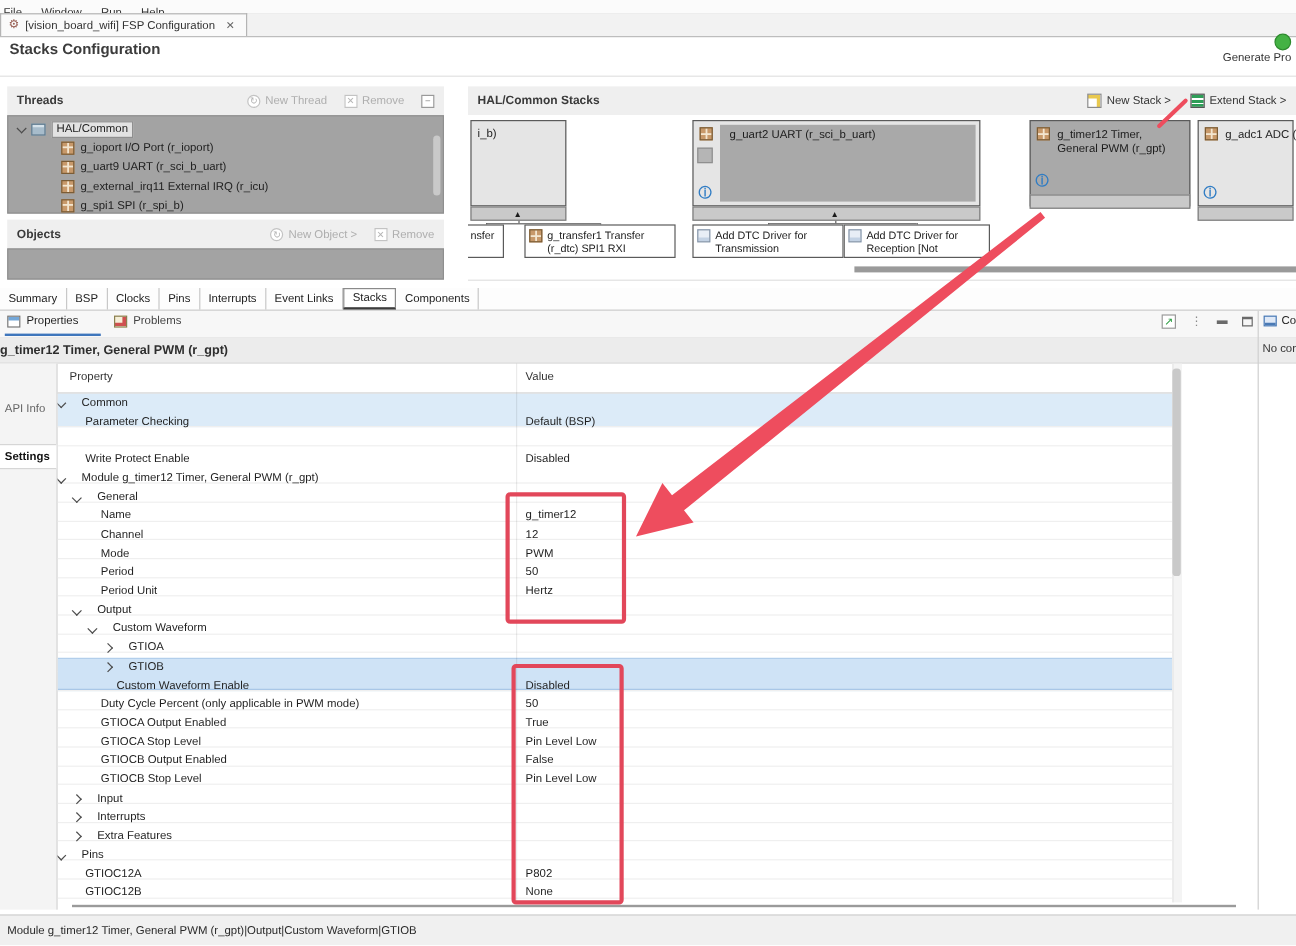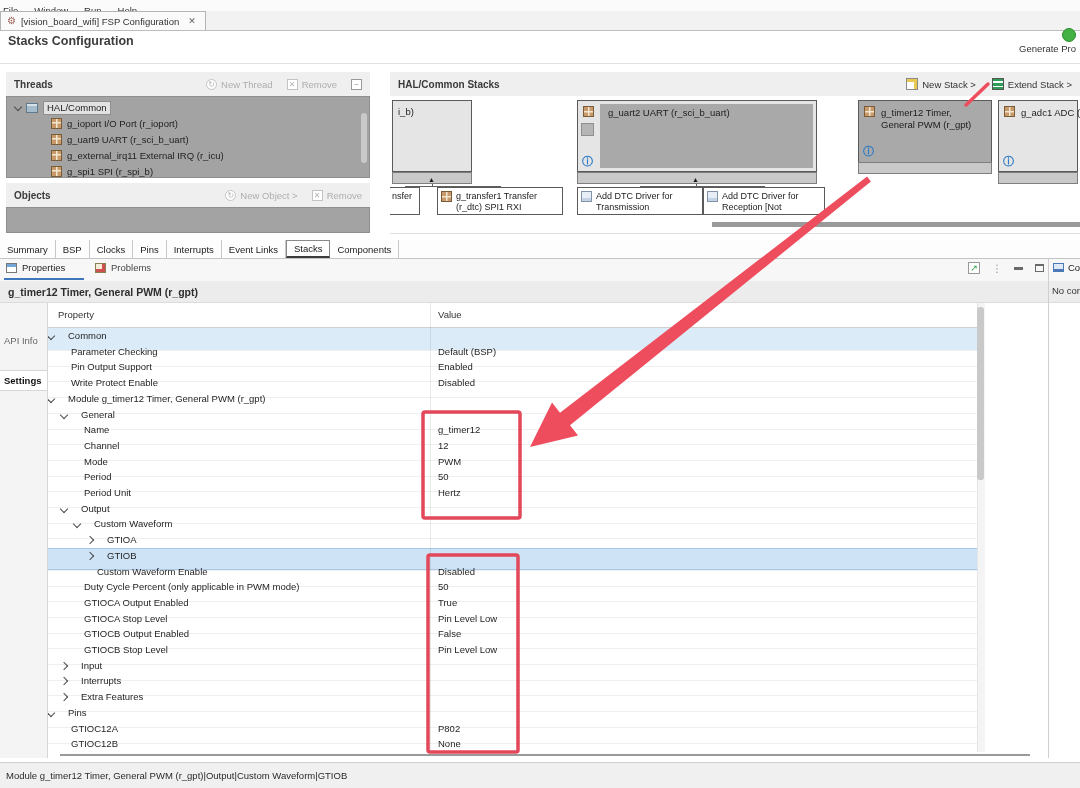--- a/index.html
+++ b/index.html
@@ -67,28 +67,28 @@
   .vtab-underline{position:absolute;height:2px;background:#3f76bc;}
   .prop-icon{width:11px;height:10px;box-sizing:border-box;border:1px solid #777;background:#fff;box-shadow:inset 0 3px 0 #74a7d8;}
   .prob-icon{width:11px;height:10px;box-sizing:border-box;border:1px solid #8a7f50;background:#f5efd8;box-shadow:inset -3px -3px 0 #cf5050;}
   .cons-icon{width:11px;height:9px;box-sizing:border-box;border:1px solid #4a7ab5;background:#dfe9f7;box-shadow:inset 0 -2px 0 #4a7ab5;}
   .mini-icons{position:absolute;top:3px;display:flex;align-items:center;gap:12px;color:#666;}
   .restore-icon{width:12px;height:12px;border:1px solid #999;box-sizing:border-box;font-size:9px;line-height:10px;text-align:center;color:#2e9e44;background:#fff;}
   .dots-icon{font-size:10px;color:#8a8a8a;letter-spacing:0;}
   .minb{width:9px;height:3px;background:#6a6a6a;}
   .maxb{width:9px;height:8px;border:1.5px solid #6a6a6a;box-sizing:border-box;border-top-width:2.5px;}
   #module-title-bar{left:0;top:281px;width:1080px;height:22px;background:#ececec;border-bottom:1px solid #dcdcdc;display:flex;align-items:center;box-sizing:border-box;}
-  #module-title-bar .mt{font-size:10.5px;font-weight:bold;color:#2e2e2e;padding-left:8px;}
+  #module-title-bar .mt{font-size:10.5px;font-weight:bold;color:#2e2e2e;padding-left:0;}
   #side-tabs{left:0;top:303px;width:48px;height:455px;background:#f4f4f4;border-right:1px solid #d6d6d6;box-sizing:border-box;}
   .stab{position:absolute;left:0;width:47px;font-size:9.5px;padding:4px 0 4px 4px;box-sizing:border-box;color:#666;}
   .stab.active{background:#fff;border-top:1px solid #d6d6d6;border-bottom:1px solid #d6d6d6;color:#111;font-weight:bold;}
   #prop-header{left:48px;top:303px;width:929px;height:25px;border-bottom:1px solid #cfcfcf;box-sizing:border-box;}
   #prop-header span{position:absolute;top:6px;font-size:9.5px;color:#333;}
   #prop-rows{left:48px;top:328px;width:929px;height:424px;overflow:hidden;}
-  .prow{position:absolute;left:0;width:929px;height:23px;border-bottom:1px solid #efefef;box-sizing:border-box;}
+  .prow{position:absolute;left:0;width:929px;height:28px;border-bottom:1px solid #efefef;box-sizing:border-box;}
   .prow.common{background:#dcebf8;}
   .prow.sel{background:#cfe3f6;box-shadow:inset 0 1px 0 #a9c7e7,inset 0 -1px 0 #a9c7e7;}
   .plabel,.pvalue{position:absolute;top:2px;font-size:9.5px;color:#1f1f1f;white-space:nowrap;}
   .pvalue{left:390px;}
   #val-divider{left:430px;top:303px;width:1px;height:449px;background:rgba(0,0,0,0.08);}
   
   #console-divider{left:1048px;top:259px;width:1px;height:499px;background:#cfcfcf;}
   #console-tab{left:1053px;top:262px;display:flex;align-items:center;gap:4px;font-size:9.5px;color:#222;justify-content:center;}
   #console-msg{left:1052px;top:285px;font-size:9.5px;color:#333;white-space:nowrap;}
   
@@ -303,24 +303,20 @@
   </div>
   <div id="prop-rows" class="abs">
       <div class="prow common" style="top: 0px;">
         <span class="chev cd" style="left: 0px; top: 5px;"></span>
         <span class="plabel" style="left: 20px;">Common</span>
       </div>
       <div class="prow" style="top: 15.7px;">
         <span class="plabel" style="left: 23px;">Parameter Checking</span>
         <span class="pvalue">Default (BSP)</span>
       </div>
-      <div class="prow" style="top: 31.4px;">
-        <span class="plabel" style="left: 23px;">Pin Output Support</span>
-        <span class="pvalue">Enabled</span>
-      </div>
       <div class="prow" style="top: 47.1px;">
         <span class="plabel" style="left: 23px;">Write Protect Enable</span>
         <span class="pvalue">Disabled</span>
       </div>
       <div class="prow" style="top: 62.8px;">
         <span class="chev cd" style="left: 0px; top: 5px;"></span>
         <span class="plabel" style="left: 20px;">Module g_timer12 Timer, General PWM (r_gpt)</span>
       </div>
       <div class="prow" style="top: 78.5px;">
         <span class="chev cd" style="left: 13px; top: 5px;"></span>

